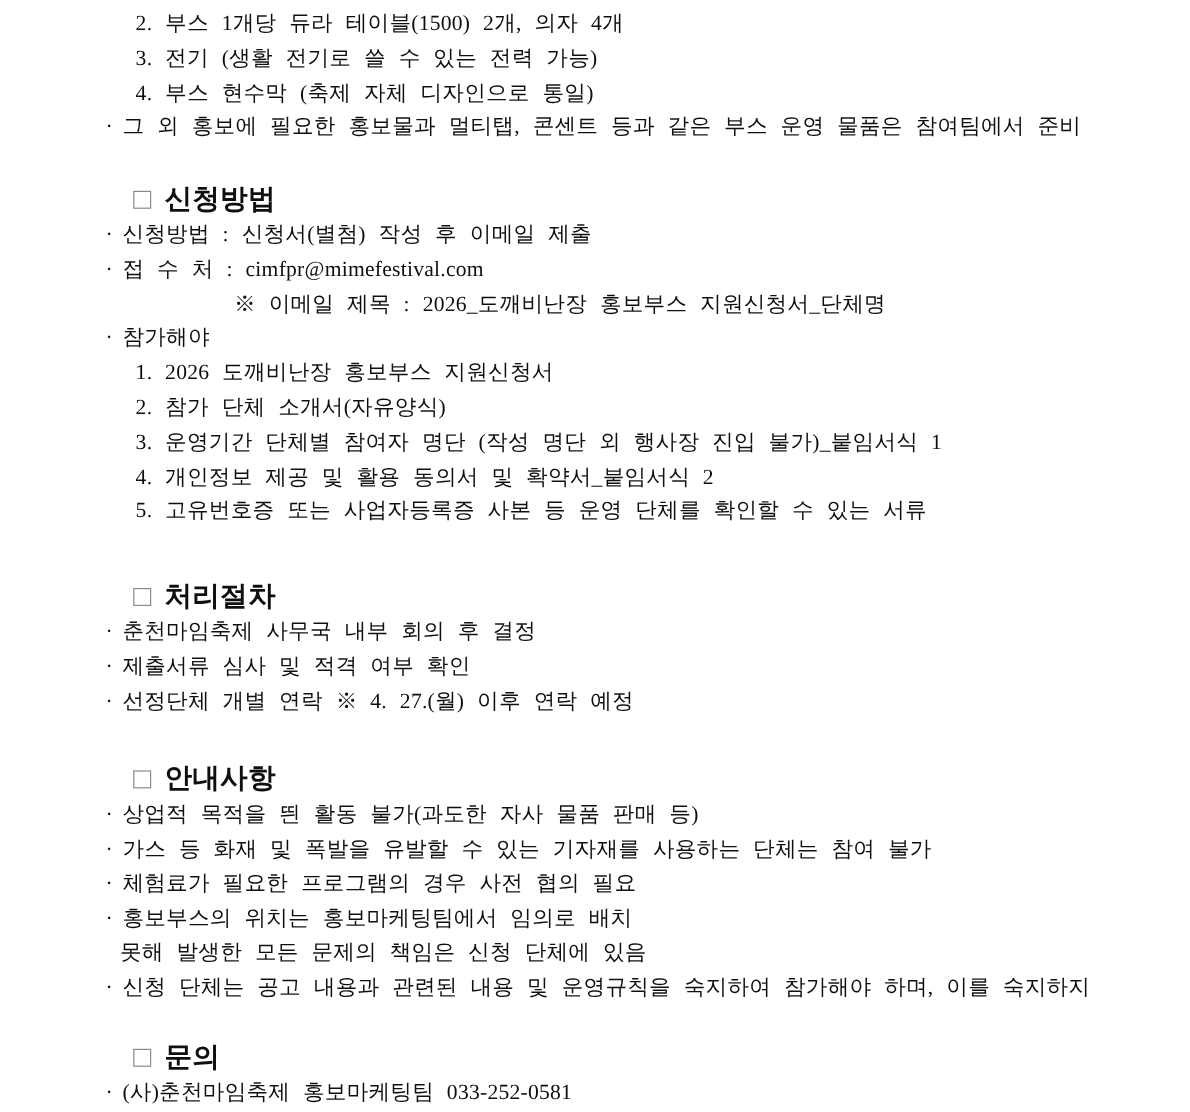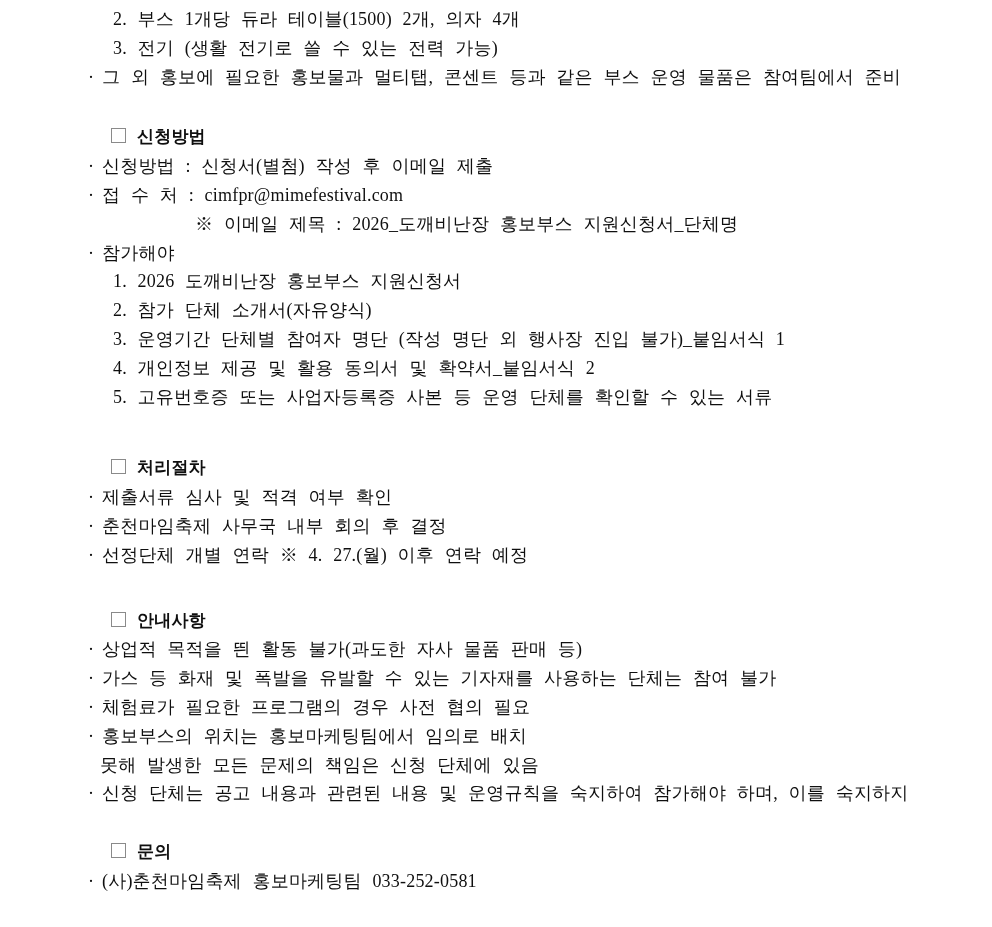--- a/index.html
+++ b/index.html
@@ -38,21 +38,21 @@
   .mk {
     display: inline-block;
     width: 6px;
     margin-right: 8px;
     text-align: left;
   }
   
   .sec-head {
     height: 28.8px;
     line-height: 28.8px;
-    font-size: 17px;
+    font-size: 23px;
     font-weight: bold;
     white-space: nowrap;
     letter-spacing: 0.2px;
     padding-left: 23px;
   }
   .sq {
     display: inline-block;
     width: 13px;
     height: 13px;
     border: 1.5px solid #8a8a8a;
@@ -65,20 +65,21 @@
   .mt-guide   { margin-top: 37px; }
   .mt-contact { margin-top: 30px; }
 </style>
 </head>
 <body>
 
 <div class="doc">
 
   <div class="line num">2. 부스 1개당 듀라 테이블(1500) 2개, 의자 4개</div>
   <div class="line num">3. 전기 (생활 전기로 쓸 수 있는 전력 가능)</div>
+  <div class="line num">4. 부스 현수막 (축제 자체 디자인으로 통일)</div>
   <div class="line">
     <span class="mk">·</span><span>그 외 홍보에 필요한 홍보물과 멀티탭, 콘센트 등과 같은 부스 운영 물품은 참여팀에서 준비</span>
   </div>
 
   <div class="sec-head mt-apply">
     <span class="sq"></span><span>신청방법</span>
   </div>
   <div class="line">
     <span class="mk">·</span><span>신청방법 : 신청서(별첨) 작성 후 이메일 제출</span>
   </div>
@@ -92,24 +93,24 @@
   <div class="line num">1. 2026 도깨비난장 홍보부스 지원신청서</div>
   <div class="line num">2. 참가 단체 소개서(자유양식)</div>
   <div class="line num">3. 운영기간 단체별 참여자 명단 (작성 명단 외 행사장 진입 불가)_붙임서식 1</div>
   <div class="line num">4. 개인정보 제공 및 활용 동의서 및 확약서_붙임서식 2</div>
   <div class="line num">5. 고유번호증 또는 사업자등록증 사본 등 운영 단체를 확인할 수 있는 서류</div>
 
   <div class="sec-head mt-process">
     <span class="sq"></span><span>처리절차</span>
   </div>
   <div class="line">
-    <span class="mk">·</span><span>제출서류 심사 및 적격 여부 확인</span>
+    <span class="mk">·</span><span>춘천마임축제 사무국 내부 회의 후 결정</span>
   </div>
   <div class="line">
-    <span class="mk">·</span><span>춘천마임축제 사무국 내부 회의 후 결정</span>
+    <span class="mk">·</span><span>제출서류 심사 및 적격 여부 확인</span>
   </div>
   <div class="line">
     <span class="mk">·</span><span>선정단체 개별 연락 ※ 4. 27.(월) 이후 연락 예정</span>
   </div>
 
   <div class="sec-head mt-guide">
     <span class="sq"></span><span>안내사항</span>
   </div>
   <div class="line">
     <span class="mk">·</span><span>상업적 목적을 띈 활동 불가(과도한 자사 물품 판매 등)</span>

